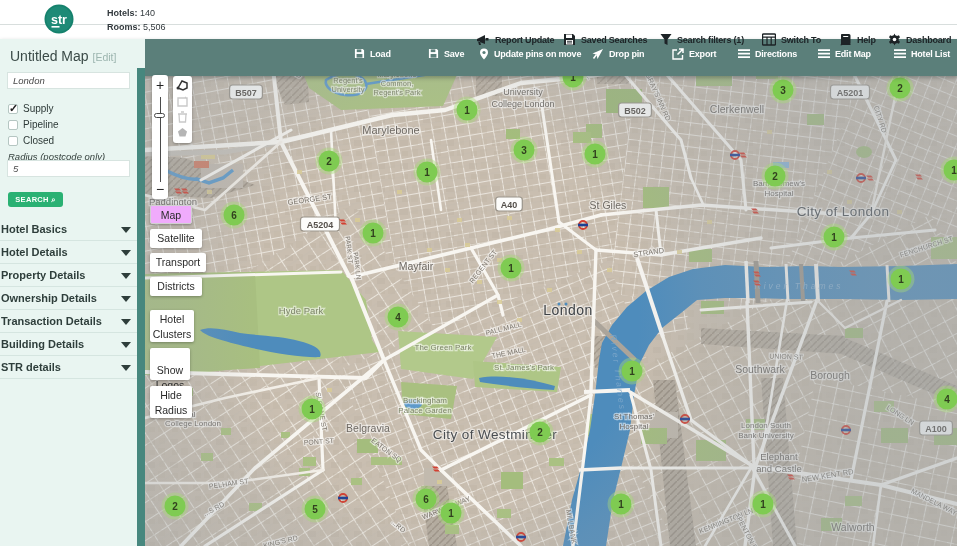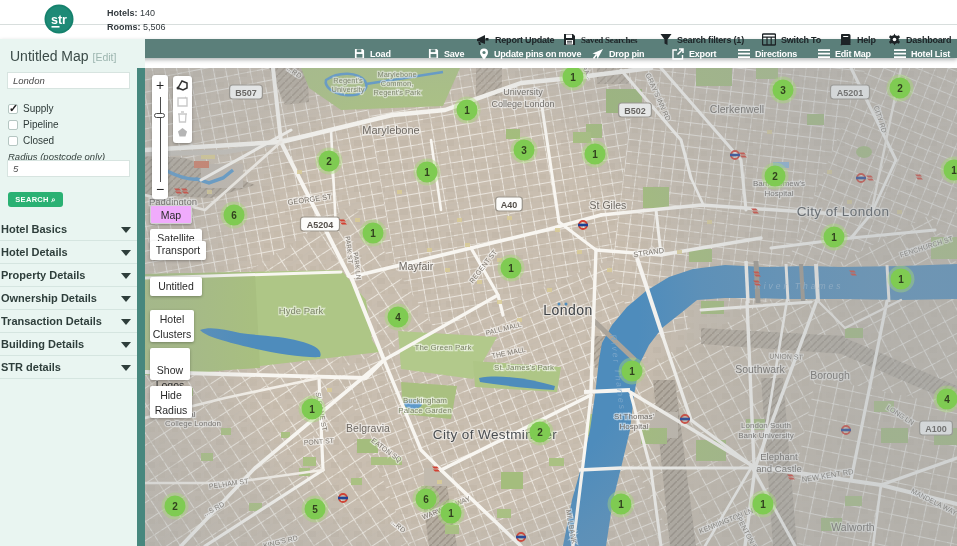--- a/index.html
+++ b/index.html
@@ -1,21 +1,21 @@
 <!DOCTYPE html>
 <html><head><meta charset="utf-8">
 <style>
 *{margin:0;padding:0;box-sizing:border-box;}
 body{width:957px;height:546px;overflow:hidden;font-family:"Liberation Sans",sans-serif;position:relative;background:#fff;}
 .topbar{position:absolute;left:0;top:0;width:957px;height:25px;background:#fff;border-bottom:1px solid #d8dedd;z-index:5;}
 .logo{position:absolute;left:44px;top:4px;width:30px;height:30px;}
 .hr{position:absolute;left:107px;top:6px;font-size:9px;color:#32393d;font-weight:700;line-height:14px;}
 .hr b{font-weight:700}.hr span{font-weight:400}
 .ticon{position:absolute;top:0;height:39px;display:flex;align-items:center;gap:5px;font-size:9px;font-weight:700;color:#1d2326;letter-spacing:-0.2px;white-space:nowrap;margin-top:20px;}
-.tealbar{position:absolute;left:0;top:39px;width:957px;height:19px;background:#5b7f7a;z-index:4;box-shadow:0 2px 4px rgba(40,50,48,0.35);}
+.tealbar{position:absolute;left:0;top:39px;width:957px;height:37px;background:#5b7f7a;z-index:4;box-shadow:0 2px 4px rgba(40,50,48,0.35);}
 .tbtn{position:absolute;top:0;height:29px;display:flex;align-items:center;gap:5px;font-size:9px;font-weight:700;color:#fff;letter-spacing:-0.2px;white-space:nowrap;}
 .sidebar{position:absolute;left:0;top:39px;width:145px;height:507px;background:#e9f5f1;z-index:6;}
 .sstrip{position:absolute;left:137px;top:68px;width:8px;height:478px;background:#47877e;z-index:7;}
 .umap{position:absolute;left:10px;top:9px;font-size:14px;color:#3a4a47;}
 .umap .ed{font-size:10.5px;color:#9cb5af;}
 .sinput{position:absolute;left:7px;width:123px;height:17px;background:#fff;border:1px solid #d7e4e0;font-size:9.5px;font-style:italic;color:#4a4a4a;padding:2px 5px;}
 .cbrow{position:absolute;left:8px;font-size:10px;color:#2e3a38;display:flex;align-items:center;gap:5px;}
 .cbox{width:10px;height:10px;background:#fff;border:1px solid #b5c6c2;display:inline-block;position:relative;border-radius:2px;}
 .cbox.ck:after{content:"\2713";position:absolute;left:0px;top:-3px;font-size:11px;color:#222;font-weight:700;}
 .radlab{position:absolute;left:8px;font-size:9.5px;font-style:italic;color:#34403d;}
@@ -31,21 +31,21 @@
       <circle cx="15" cy="15" r="14.5" fill="#15816c"></circle>
       <circle cx="15" cy="15" r="12.8" fill="#1e8a76"></circle>
       <text x="15" y="20" font-size="12.5" font-weight="bold" fill="#fff" text-anchor="middle" font-family="Liberation Sans">str</text>
       <rect x="7.5" y="22" width="8" height="1.6" fill="#fff"></rect>
     </svg>
  <div class="hr"><b>Hotels:</b> <span>140</span><br><b>Rooms:</b> <span>5,506</span></div>
  <div class="ticon" style="left:476px;"><svg width="14" height="14" viewBox="0 0 14 14">
         <path d="M1 6 L9 2 L9 11 L1 8 Z M2 8 L3 12 L5 12 L4 8.5" fill="#1d2326"></path>
         <rect x="9.5" y="5" width="3" height="2.5" fill="#1d2326"></rect>
       </svg>Report Update</div>
- <div class="ticon" style="left:563px;font-family:Liberation Serif, serif;"><svg width="13" height="13" viewBox="0 0 13 13">
+ <div class="ticon" style="left:563px;"><svg width="13" height="13" viewBox="0 0 13 13">
         <path d="M1 1 H10 L12 3 V12 H1 Z" fill="#1d2326"></path>
         <rect x="3" y="1.5" width="6" height="3.5" fill="#fff"></rect>
         <rect x="3" y="7" width="7" height="4.5" fill="#fff"></rect>
         <rect x="4" y="7.8" width="5" height="0.9" fill="#1d2326"></rect>
         <rect x="4" y="9.5" width="5" height="0.9" fill="#1d2326"></rect>
       </svg>Saved Searches</div>
  <div class="ticon" style="left:660px;"><svg width="12" height="13" viewBox="0 0 12 13">
         <path d="M0.5 1 H11.5 L7.5 6.5 V12 L4.5 10.5 V6.5 Z" fill="#1d2326"></path>
       </svg>Search filters (1)</div>
  <div class="ticon" style="left:762px;"><svg width="14" height="13" viewBox="0 0 14 13">
@@ -589,18 +589,18 @@
 <div style="position:absolute;left:28px;top:8px;width:19px;height:67px;background:#fff;border-radius:3px;box-shadow:0 1px 3px rgba(0,0,0,0.3);z-index:6;"></div>
 <svg style="position:absolute;left:30px;top:10px;z-index:7;" width="15" height="62" viewBox="0 0 15 62">
  <path d="M3 10 L7 3 L12 5 L12 10 L8 12 Z" fill="none" stroke="#333" stroke-width="1.5"></path>
       <circle cx="3" cy="10" r="1.5" fill="#333"></circle>
  <path d="M3 20 H12 V28 H3 Z M10 19 L12 21" fill="none" stroke="#c9c9c9" stroke-width="1.4"></path>
  <path d="M4 36 H11 L10.5 44 H4.5 Z M3 36 H12 M6 34 H9" fill="none" stroke="#c9c9c9" stroke-width="1.3"></path>
  <path d="M7.5 50 L12 53.5 L10.5 58.5 H4.5 L3 53.5 Z" fill="#b5b5b5"></path>
 </svg>
 <div class="mtb" style="left:5px;top:137px;width:42px;height:19px;line-height:19px;background:#f0abfc;border:1px solid #d0d0d0;">Map</div>
 <div class="mtb" style="left:5px;top:161px;width:52px;height:19px;line-height:19px;">Satellite</div>
-<div class="mtb" style="left:5px;top:173px;width:56px;height:19px;line-height:19px;">Transport</div>
-<div class="mtb" style="left:5px;top:209px;width:52px;height:19px;line-height:19px;">Untitled</div>
+<div class="mtb" style="left:5px;top:185px;width:56px;height:19px;line-height:19px;">Transport</div>
+<div class="mtb" style="left:5px;top:209px;width:52px;height:19px;line-height:19px;">Districts</div>
 <div class="mtb" style="left:5px;top:242px;width:44px;height:32px;line-height:15px;padding-top:2px;">Hotel<br>Clusters</div>
 <div class="mtb" style="left:5px;top:280px;width:40px;height:32px;line-height:15px;padding-top:15px;">Show<br>Logos</div>
 <div class="mtb" style="left:5px;top:318px;width:42px;height:32px;line-height:15px;padding-top:2px;">Hide<br>Radius</div>
 </div>
 
 </body></html>

